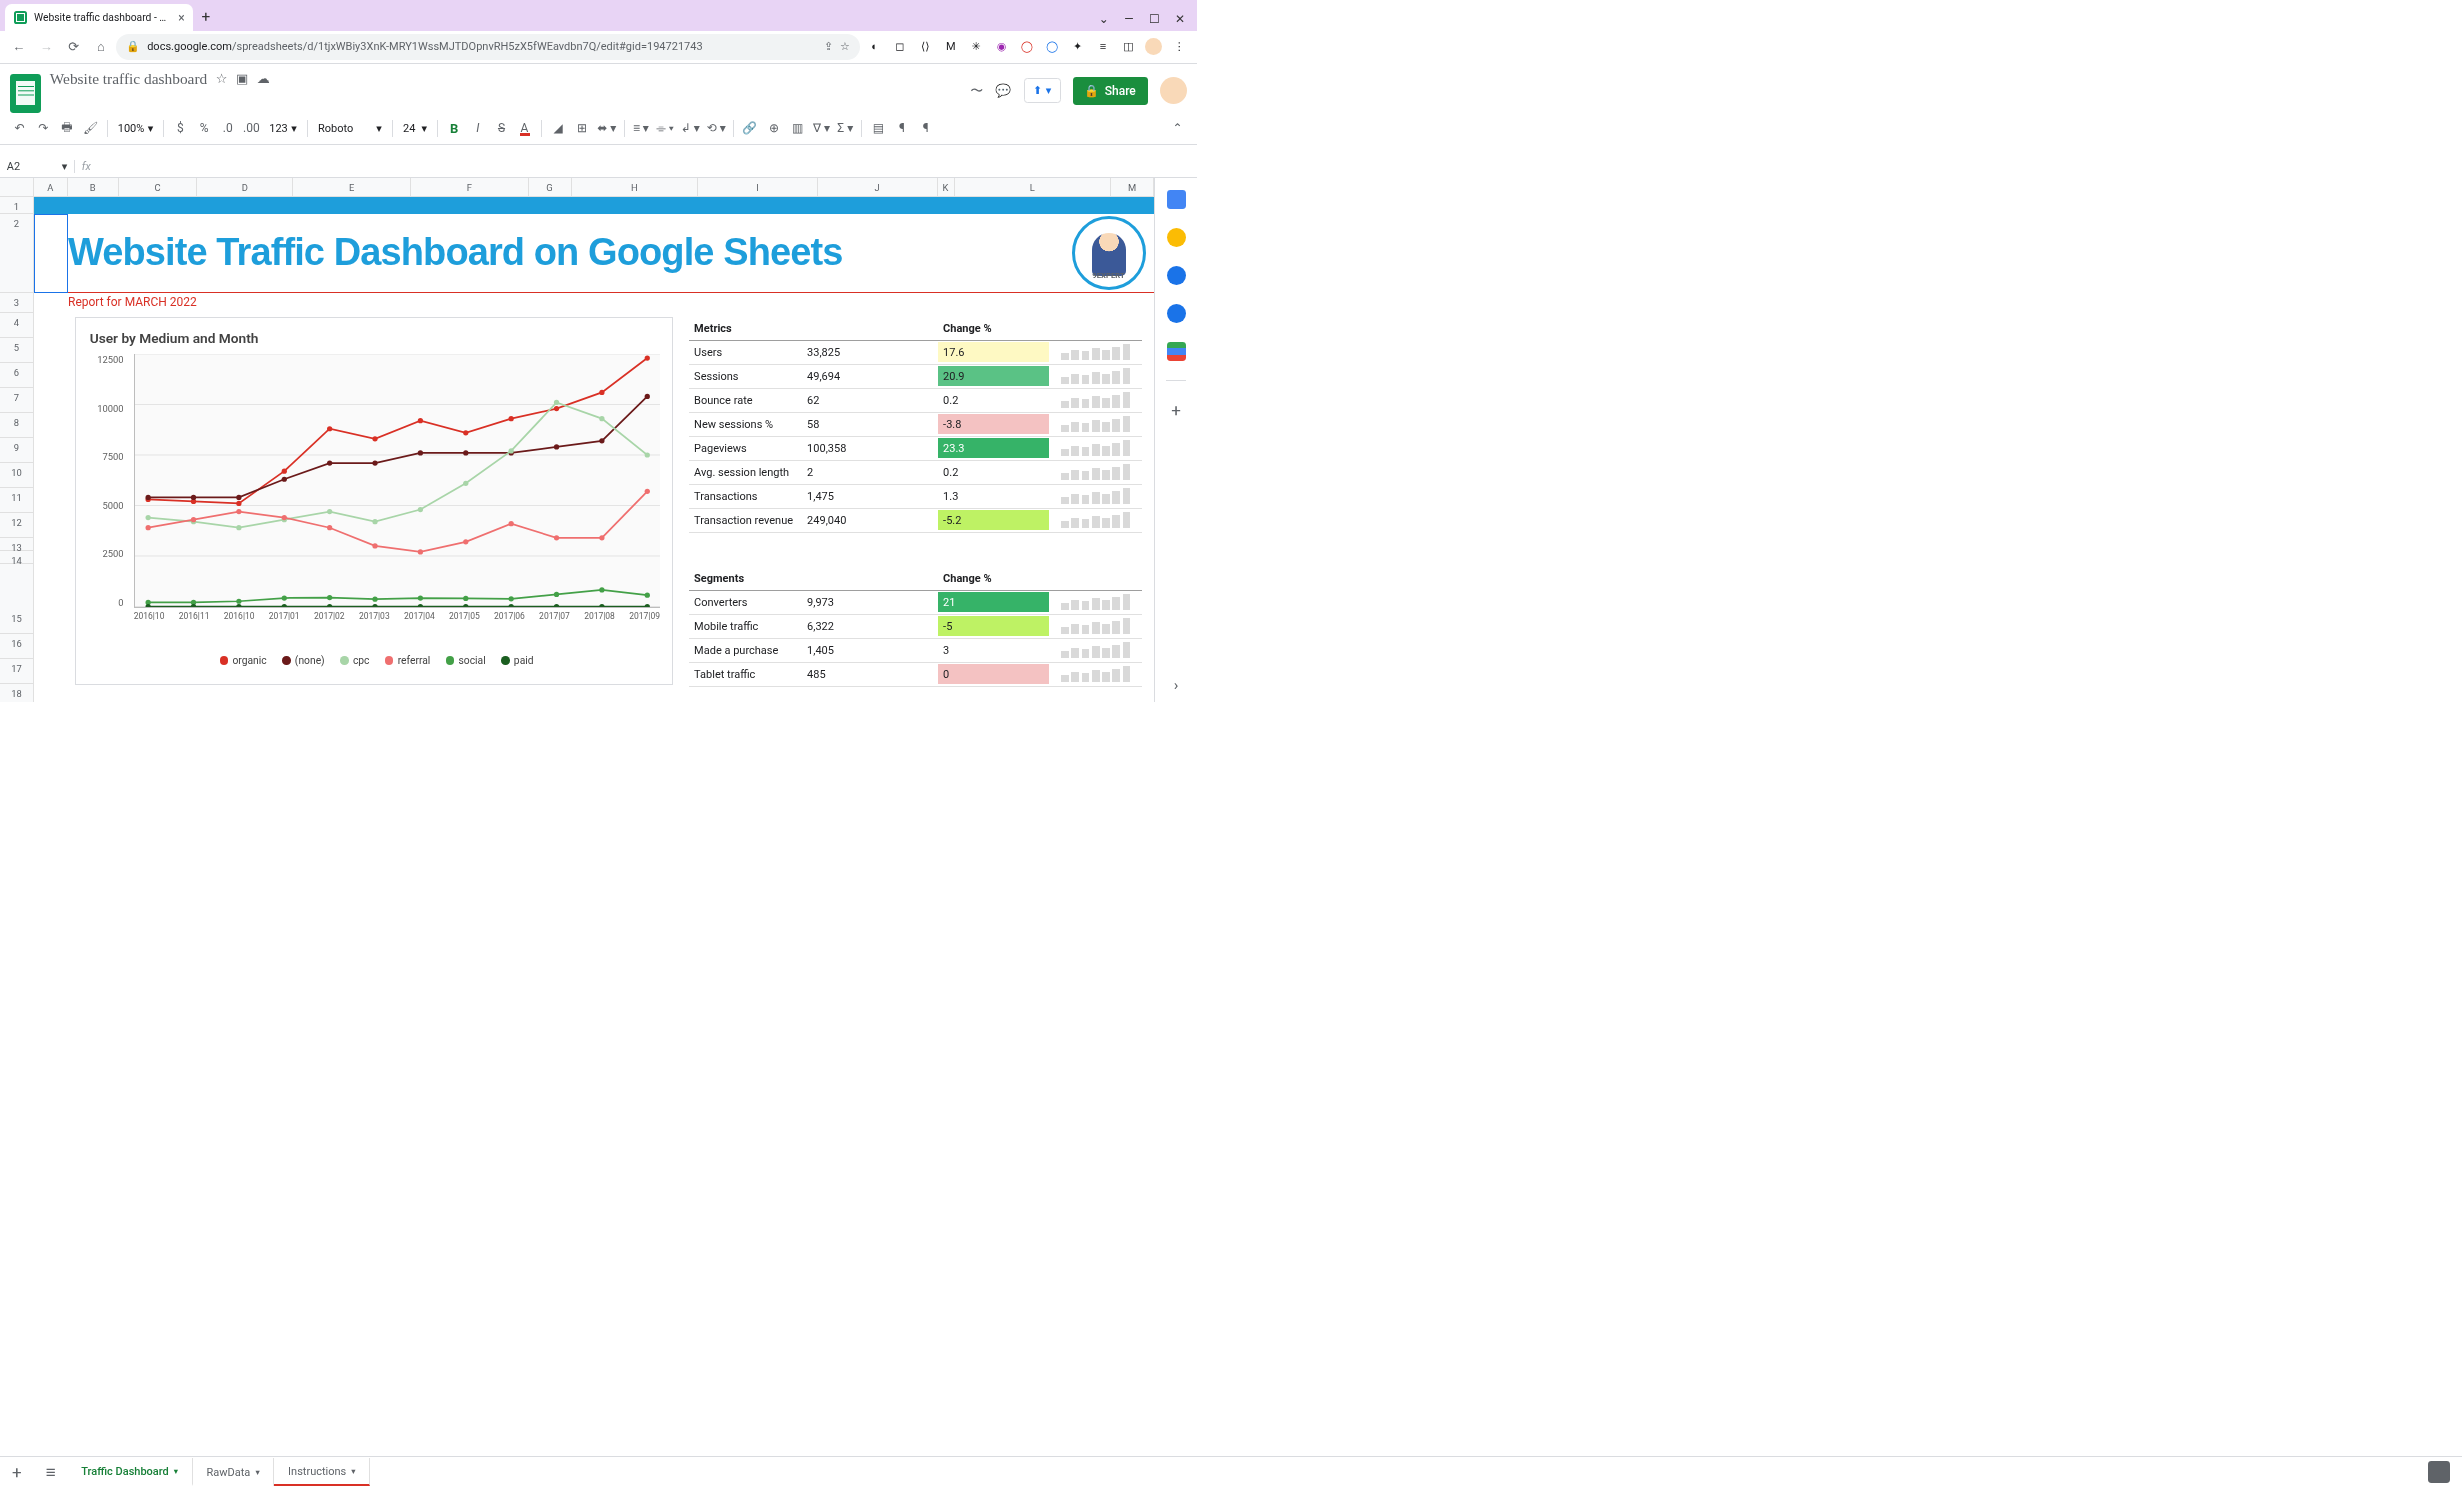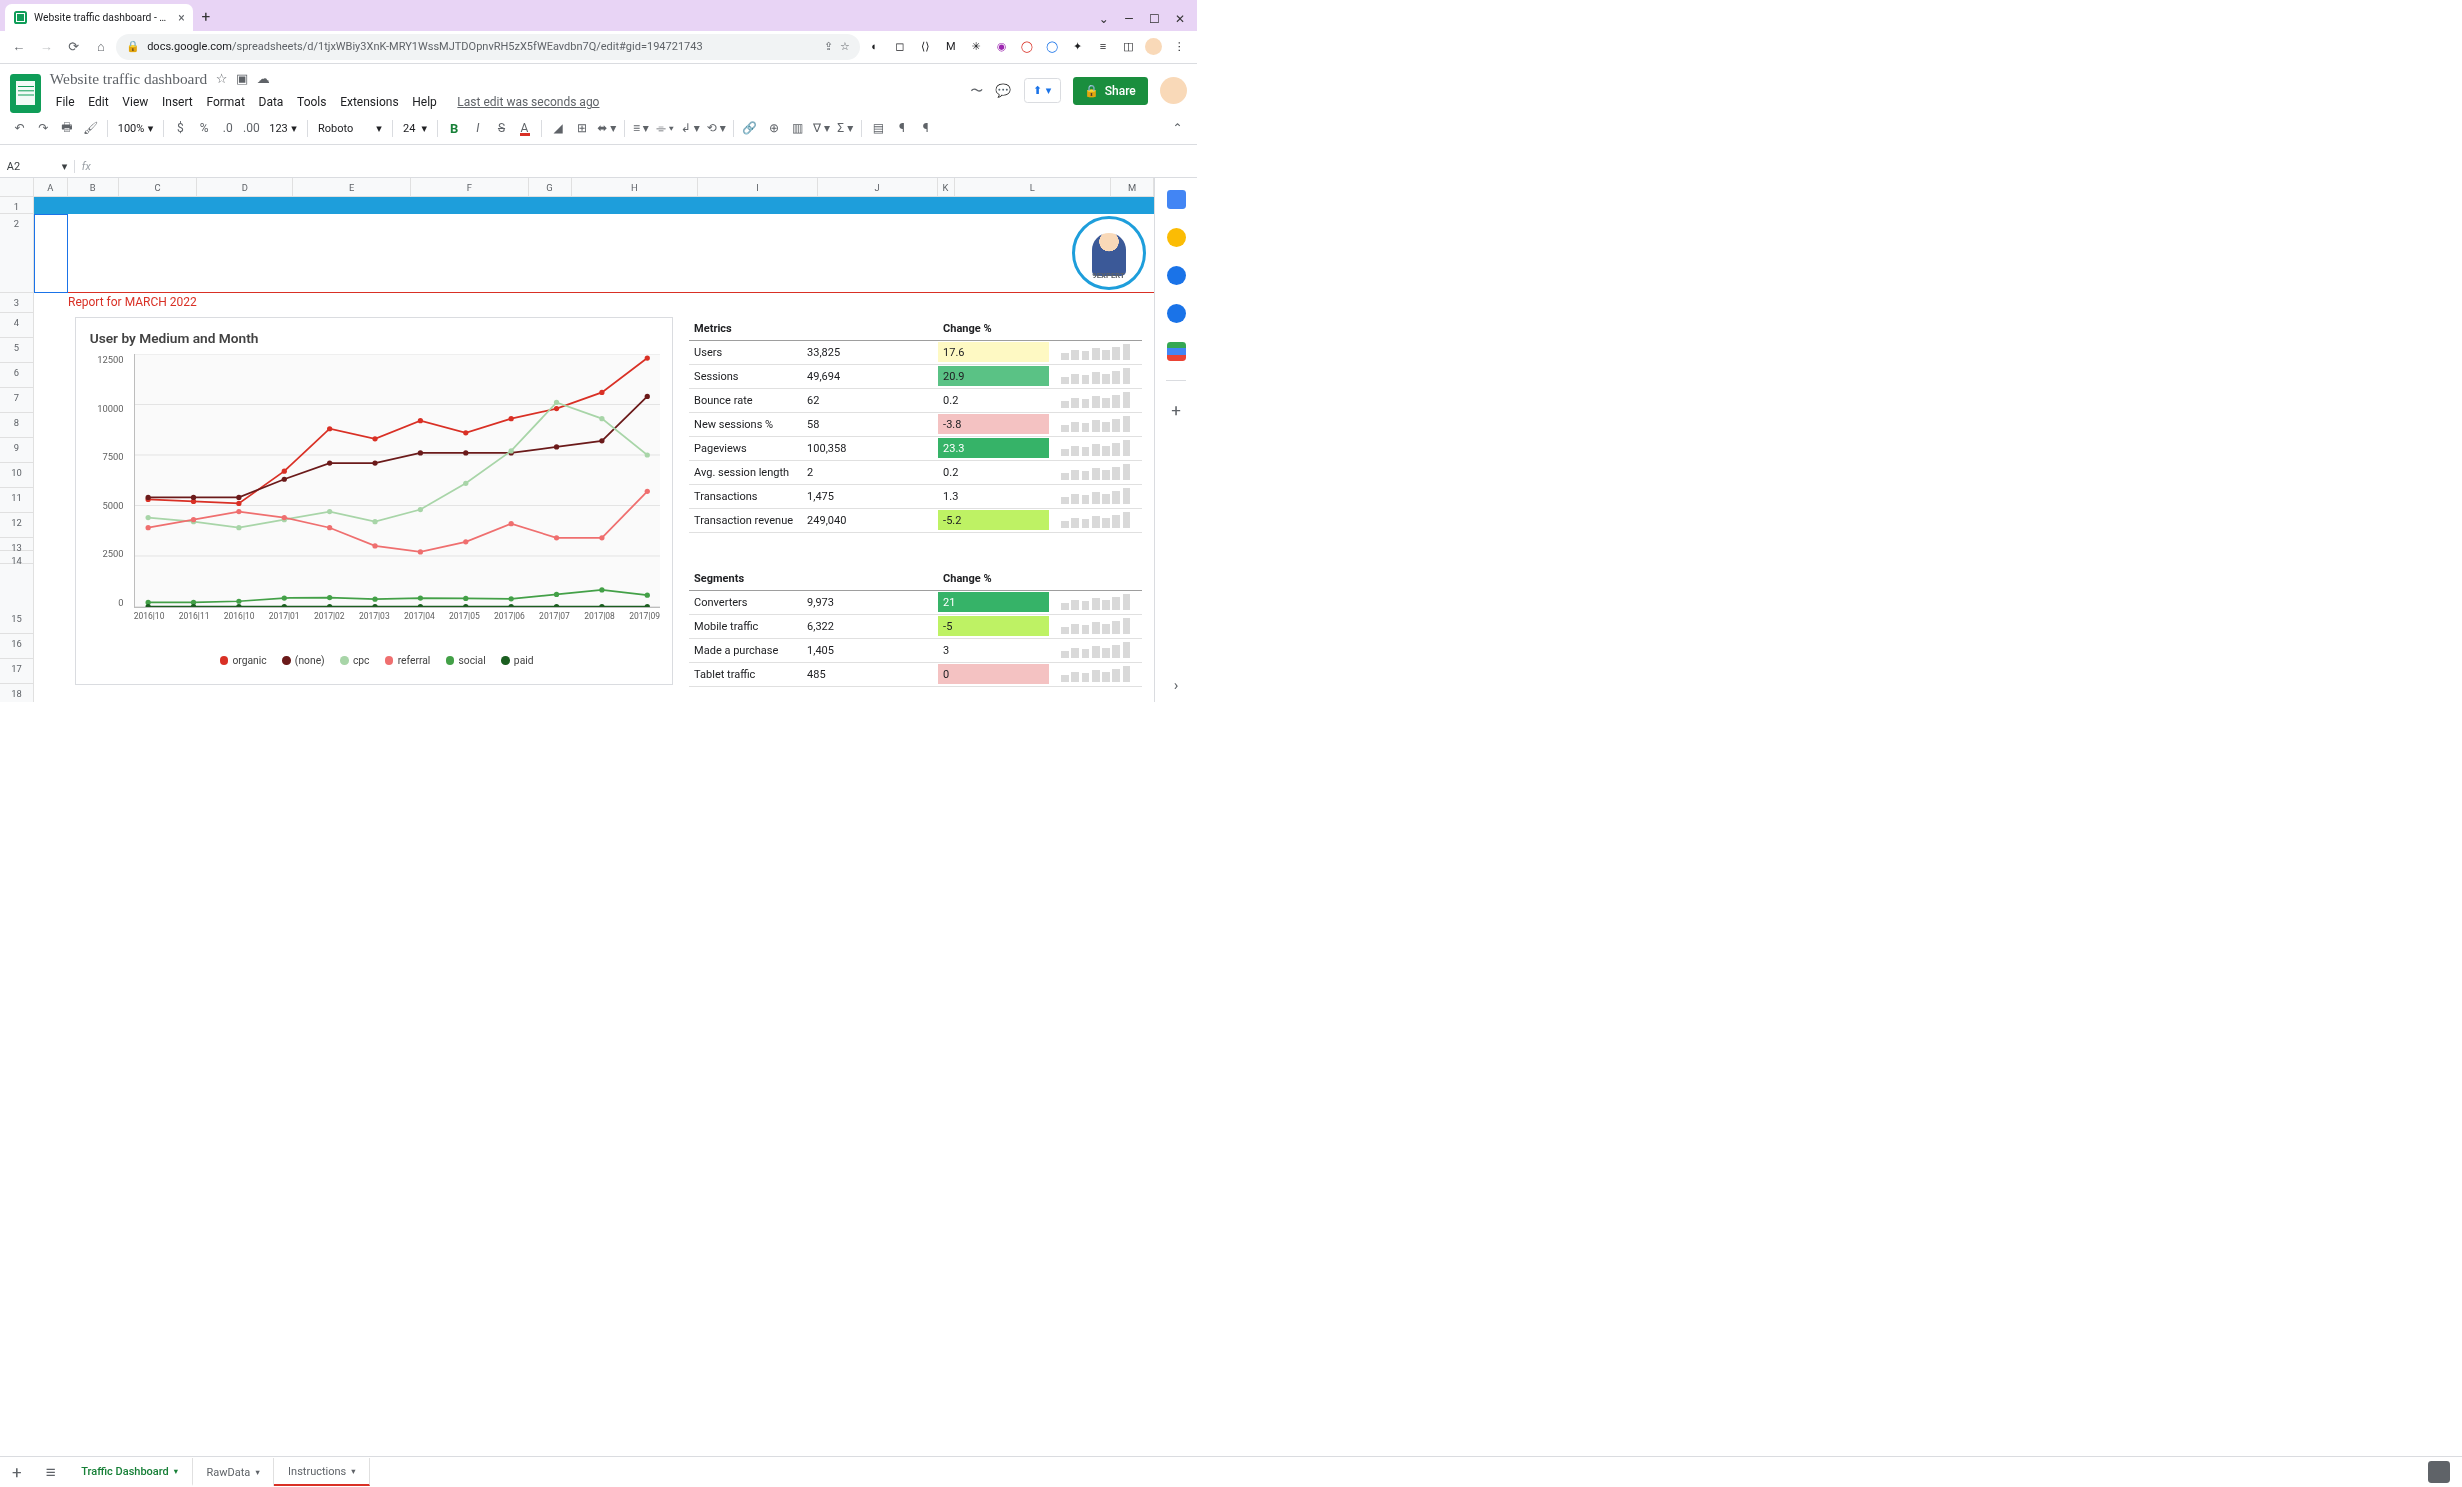--- a/index.html
+++ b/index.html
@@ -165,32 +165,20 @@
 
 <div class="sheets-header">
   <div class="sheets-logo"></div>
   <div class="doc-info">
     <div class="doc-title-row">
       <span class="doc-title">Website traffic dashboard</span>
       <span class="doc-ic">☆</span>
       <span class="doc-ic">▣</span>
       <span class="doc-ic">☁</span>
     </div>
-    <div class="menubar" id="menubar">
-        <span>File</span>
-        <span>Edit</span>
-        <span>View</span>
-        <span>Insert</span>
-        <span>Format</span>
-        <span>Data</span>
-        <span>Tools</span>
-        <span>Extensions</span>
-        <span>Help</span>
-        <span class="last-edit">Last edit was seconds ago</span>
-      </div>
   </div>
   <div class="hdr-right">
     <span class="doc-ic">〜</span>
     <span class="doc-ic">💬</span>
     <div class="present-btn"><span style="color:#1a73e8">⬆</span>▾</div>
     <div class="share-btn">
         <span>🔒</span>
         <span>Share</span>
       </div>
     <div class="avatar"></div>
@@ -292,20 +280,21 @@
           <div class="rh" style="height: 25px; margin-top: 45px;">15</div>
           <div class="rh" style="height: 25px;">16</div>
           <div class="rh" style="height: 25px;">17</div>
           <div class="rh" style="height: 25px;">18</div>
           <div class="rh" style="height: 25px;">19</div>
         </div>
       <div class="cells">
         <div class="blue-band"></div>
         <div class="sel-cell"></div>
         <div class="title-row">
+          <span class="big-title">Website Traffic Dashboard on Google Sheets</span>
           <div class="expert-logo">
             <div class="logo-person"></div>
             <div class="logo-text">9EXPERT</div>
           </div>
         </div>
         <div class="report-row">Report for MARCH 2022</div>
 
         <div class="chart-box">
           <div class="chart-title">User by Medium and Month</div>
           <div class="chart-area">

